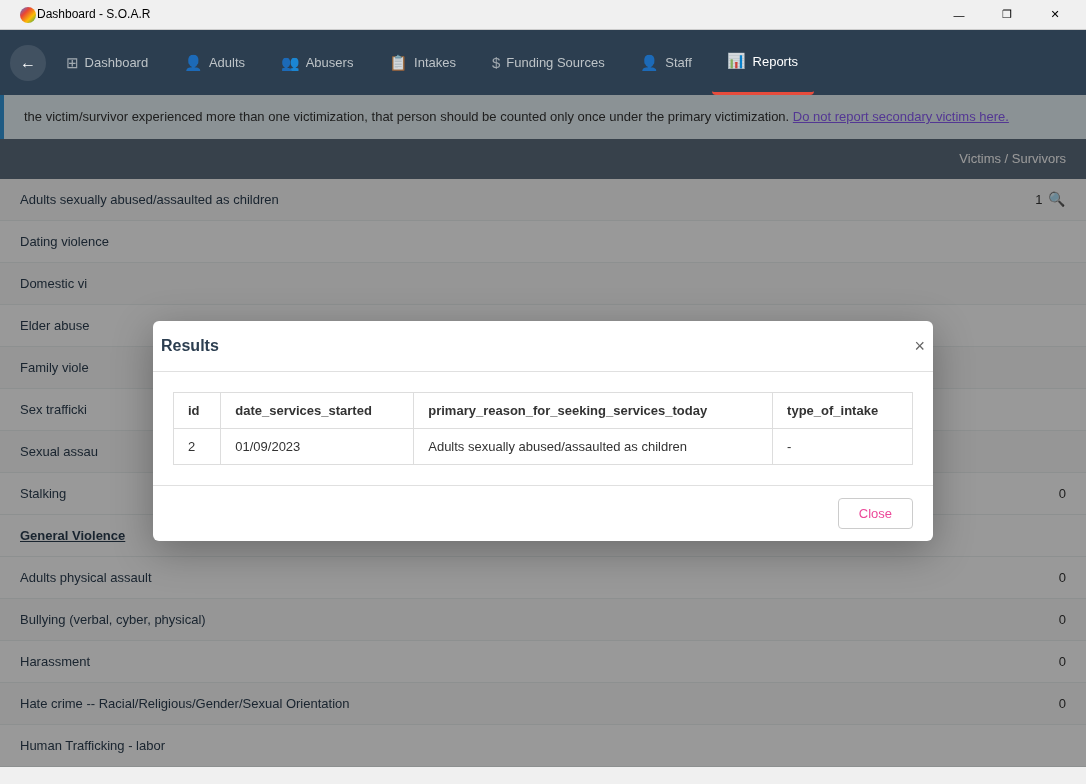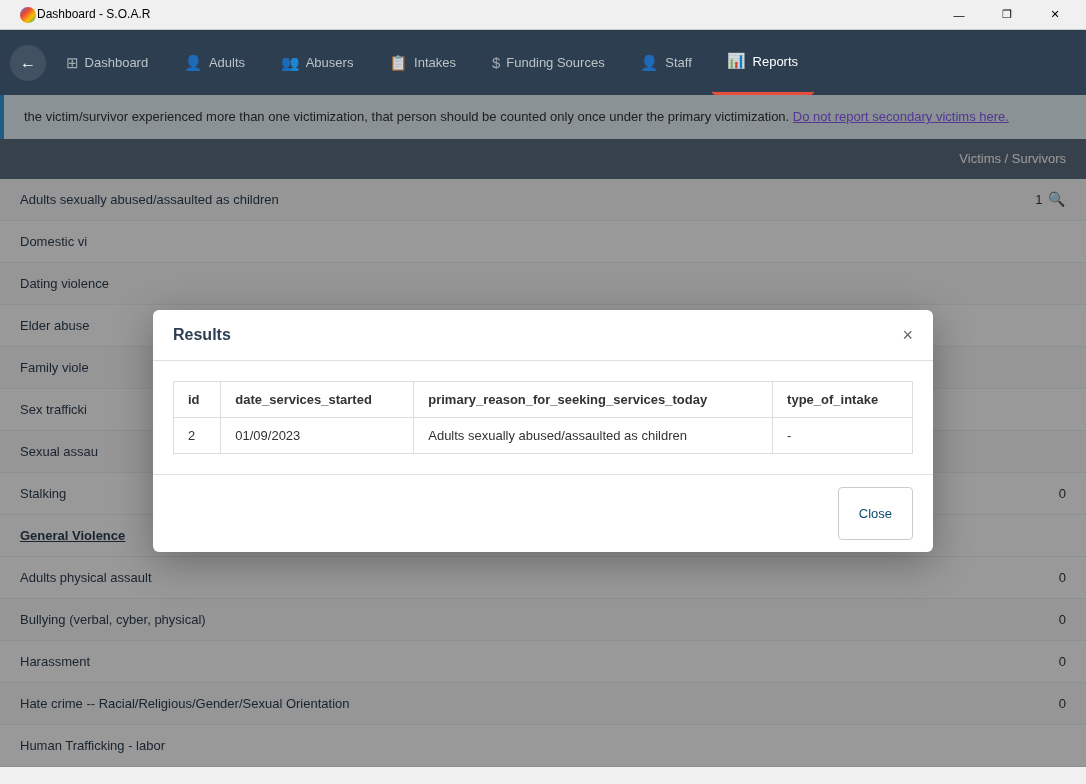--- a/index.html
+++ b/index.html
@@ -192,21 +192,21 @@
       border-radius: 6px;
       width: 780px;
       max-width: 90%;
       box-shadow: 0 10px 40px rgba(0,0,0,0.3);
       overflow: hidden;
     }
     .modal-header {
       display: flex;
       align-items: flex-start;
       justify-content: space-between;
-      padding: 16px 20px;
+      padding: 16px 8px;
       border-bottom: 1px solid #e0e0e0;
     }
     .modal-title {
       font-size: 16px;
       font-weight: 600;
       color: #2c3e50;
     }
     .modal-close {
       cursor: pointer;
       font-size: 18px;
@@ -238,27 +238,27 @@
       font-size: 13px;
       color: #333;
     }
     .modal-footer {
       padding: 12px 20px;
       display: flex;
       justify-content: flex-end;
       border-top: 1px solid #e0e0e0;
     }
     .btn-close {
-      padding: 18px 20px;
+      padding: 7px 20px;
       background: white;
       border: 1px solid #ccc;
       border-radius: 4px;
       cursor: pointer;
       font-size: 13px;
-      color: #0c4a6e;
+      color: #ec4899;
     }
   </style>
 </head>
 <body>
 
 <div class="title-bar">
   <div class="title-bar-left">
     <div class="title-bar-icon"></div>
     <span>Dashboard - S.O.A.R</span>
   </div>
@@ -317,26 +317,26 @@
 
     <div class="data-row">
       <span class="row-label">Adults sexually abused/assaulted as children</span>
       <span class="row-value">
         <span>1</span>
         <span class="search-icon-btn">🔍</span>
       </span>
     </div>
 
     <div class="data-row">
+      <span class="row-label">Dating violence</span>
+      <span class="row-value"></span>
+    </div>
+
+    <div class="data-row">
       <span class="row-label">Domestic vi</span>
-      <span class="row-value"></span>
-    </div>
-
-    <div class="data-row">
-      <span class="row-label">Dating violence</span>
       <span class="row-value"></span>
     </div>
 
     <div class="data-row">
       <span class="row-label">Elder abuse</span>
       <span class="row-value"></span>
     </div>
 
     <div class="data-row">
       <span class="row-label">Family viole</span>

